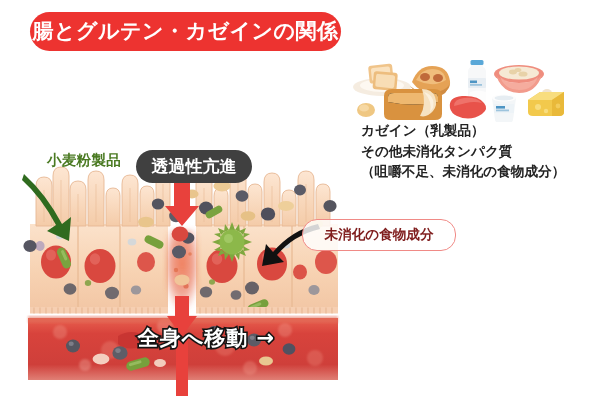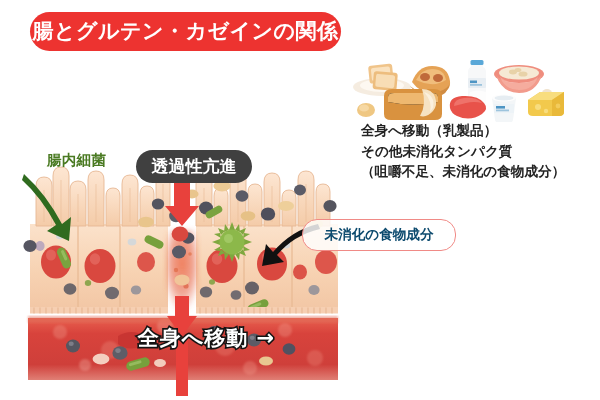--- a/index.html
+++ b/index.html
@@ -48,21 +48,21 @@
   }
   .badge-perm span{
     color:#fff;font-size:17px;font-weight:700;white-space:nowrap;line-height:1;
   }
   .pill-undigested{
     position:absolute;left:302px;top:219px;width:152px;height:30px;
     border:1.6px solid #f08a86;border-radius:15px;background:rgba(255,255,255,.82);
     display:flex;align-items:center;justify-content:center;
   }
   .pill-undigested span{
-    color:#0c4a6e;font-size:13.6px;font-weight:700;white-space:nowrap;line-height:1;
+    color:#7f1d1d;font-size:13.6px;font-weight:700;white-space:nowrap;line-height:1;
   }
   .banner-systemic{
     position:absolute;left:0;top:322px;width:345px;height:32px;
     display:flex;align-items:center;justify-content:center;
     pointer-events:none;
     padding-left:34px;
   }
   .banner-systemic span{
     color:#ffffff;font-size:21px;font-weight:700;white-space:nowrap;line-height:1;
     -webkit-text-stroke:3.2px #141414;
@@ -418,26 +418,26 @@
         <path d="M2 10 L14 2 L38 2 L26 10 Z" fill="#f8dd7e"></path>
         <path d="M26 10 L38 2 L38 22 q0 4 -5 4 L26 26 Z" fill="#e9b93a"></path>
         <circle cx="12" cy="17" r="3" fill="#f8dd7e"></circle>
         <circle cx="20" cy="21" r="2.2" fill="#f8dd7e"></circle>
         <circle cx="32" cy="16" r="2.4" fill="#f3cc5c"></circle>
       </g>
     </svg>
   </div>
 
   <div class="info-text">
-    <div>全身へ移動（乳製品）</div>
+    <div>カゼイン（乳製品）</div>
     <div>その他未消化タンパク質</div>
     <div>（咀嚼不足、未消化の食物成分）</div>
   </div>
 
-  <div class="label-green">腸内細菌</div>
+  <div class="label-green">小麦粉製品</div>
 
   <div class="badge-perm">
     <span>透過性亢進</span>
   </div>
 
   <div class="pill-undigested">
     <span>未消化の食物成分</span>
   </div>
 
   <div class="banner-systemic">

